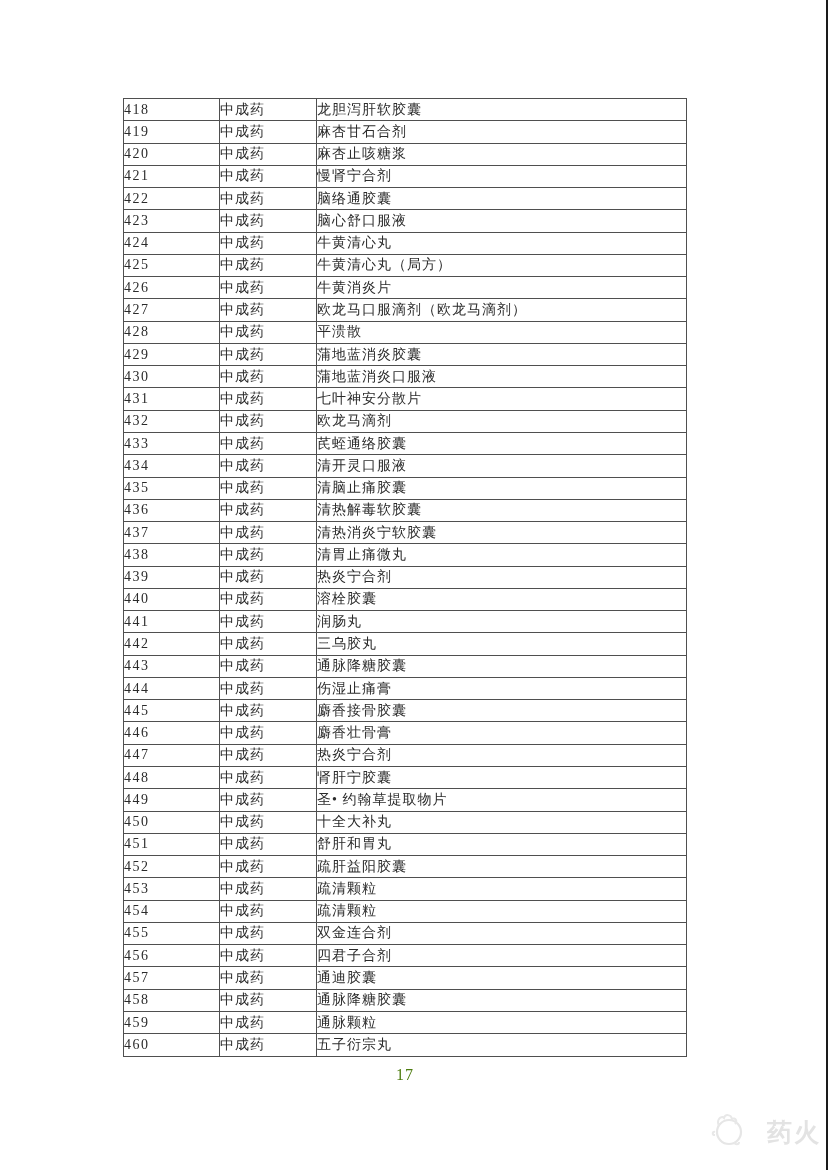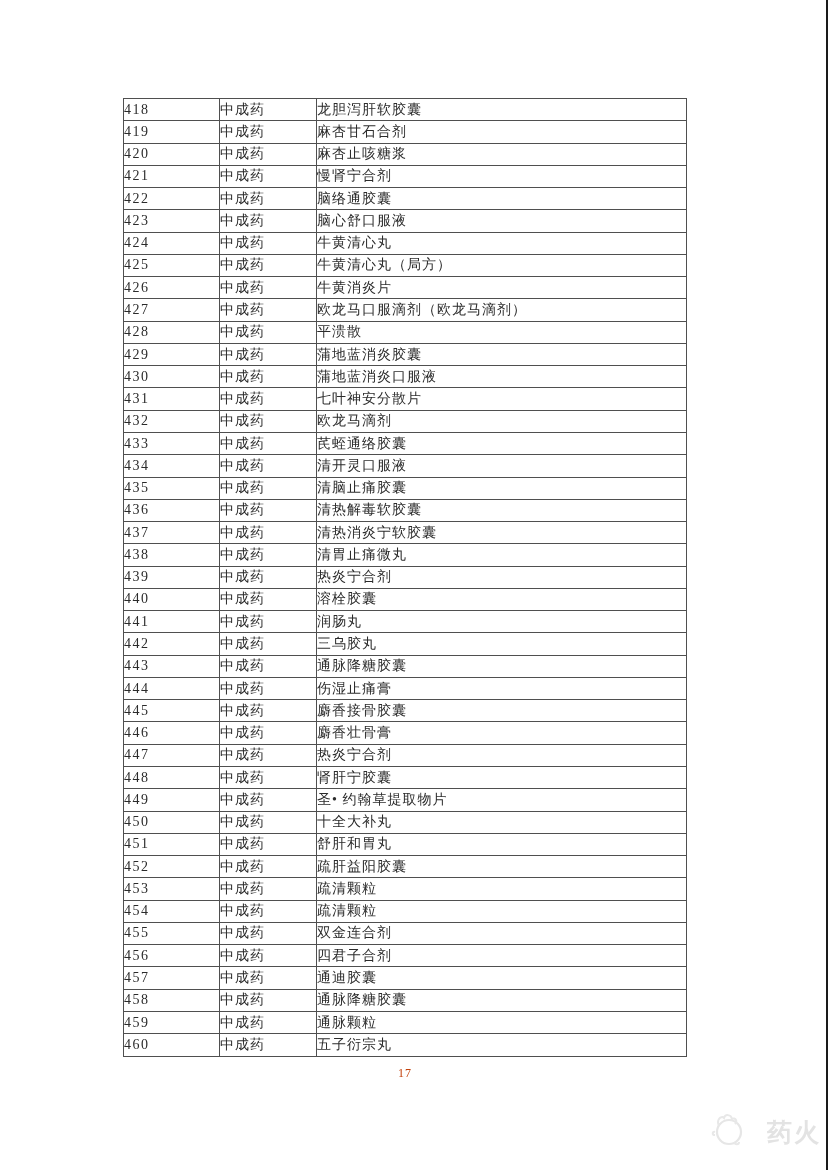--- a/index.html
+++ b/index.html
@@ -63,22 +63,22 @@
     letter-spacing: 1px;
   }
 
   
   .page-number {
     position: absolute;
     left: 123px;
     top: 1066px;
     width: 564px;
     text-align: center;
-    font-size: 12px;
-    color: #c2410c;
+    font-size: 16px;
+    color: #4d7c0f;
     letter-spacing: 1px;
   }
 
   
   .watermark {
     position: absolute;
     left: 707px;
     top: 1112px;
     display: flex;
     align-items: center;

